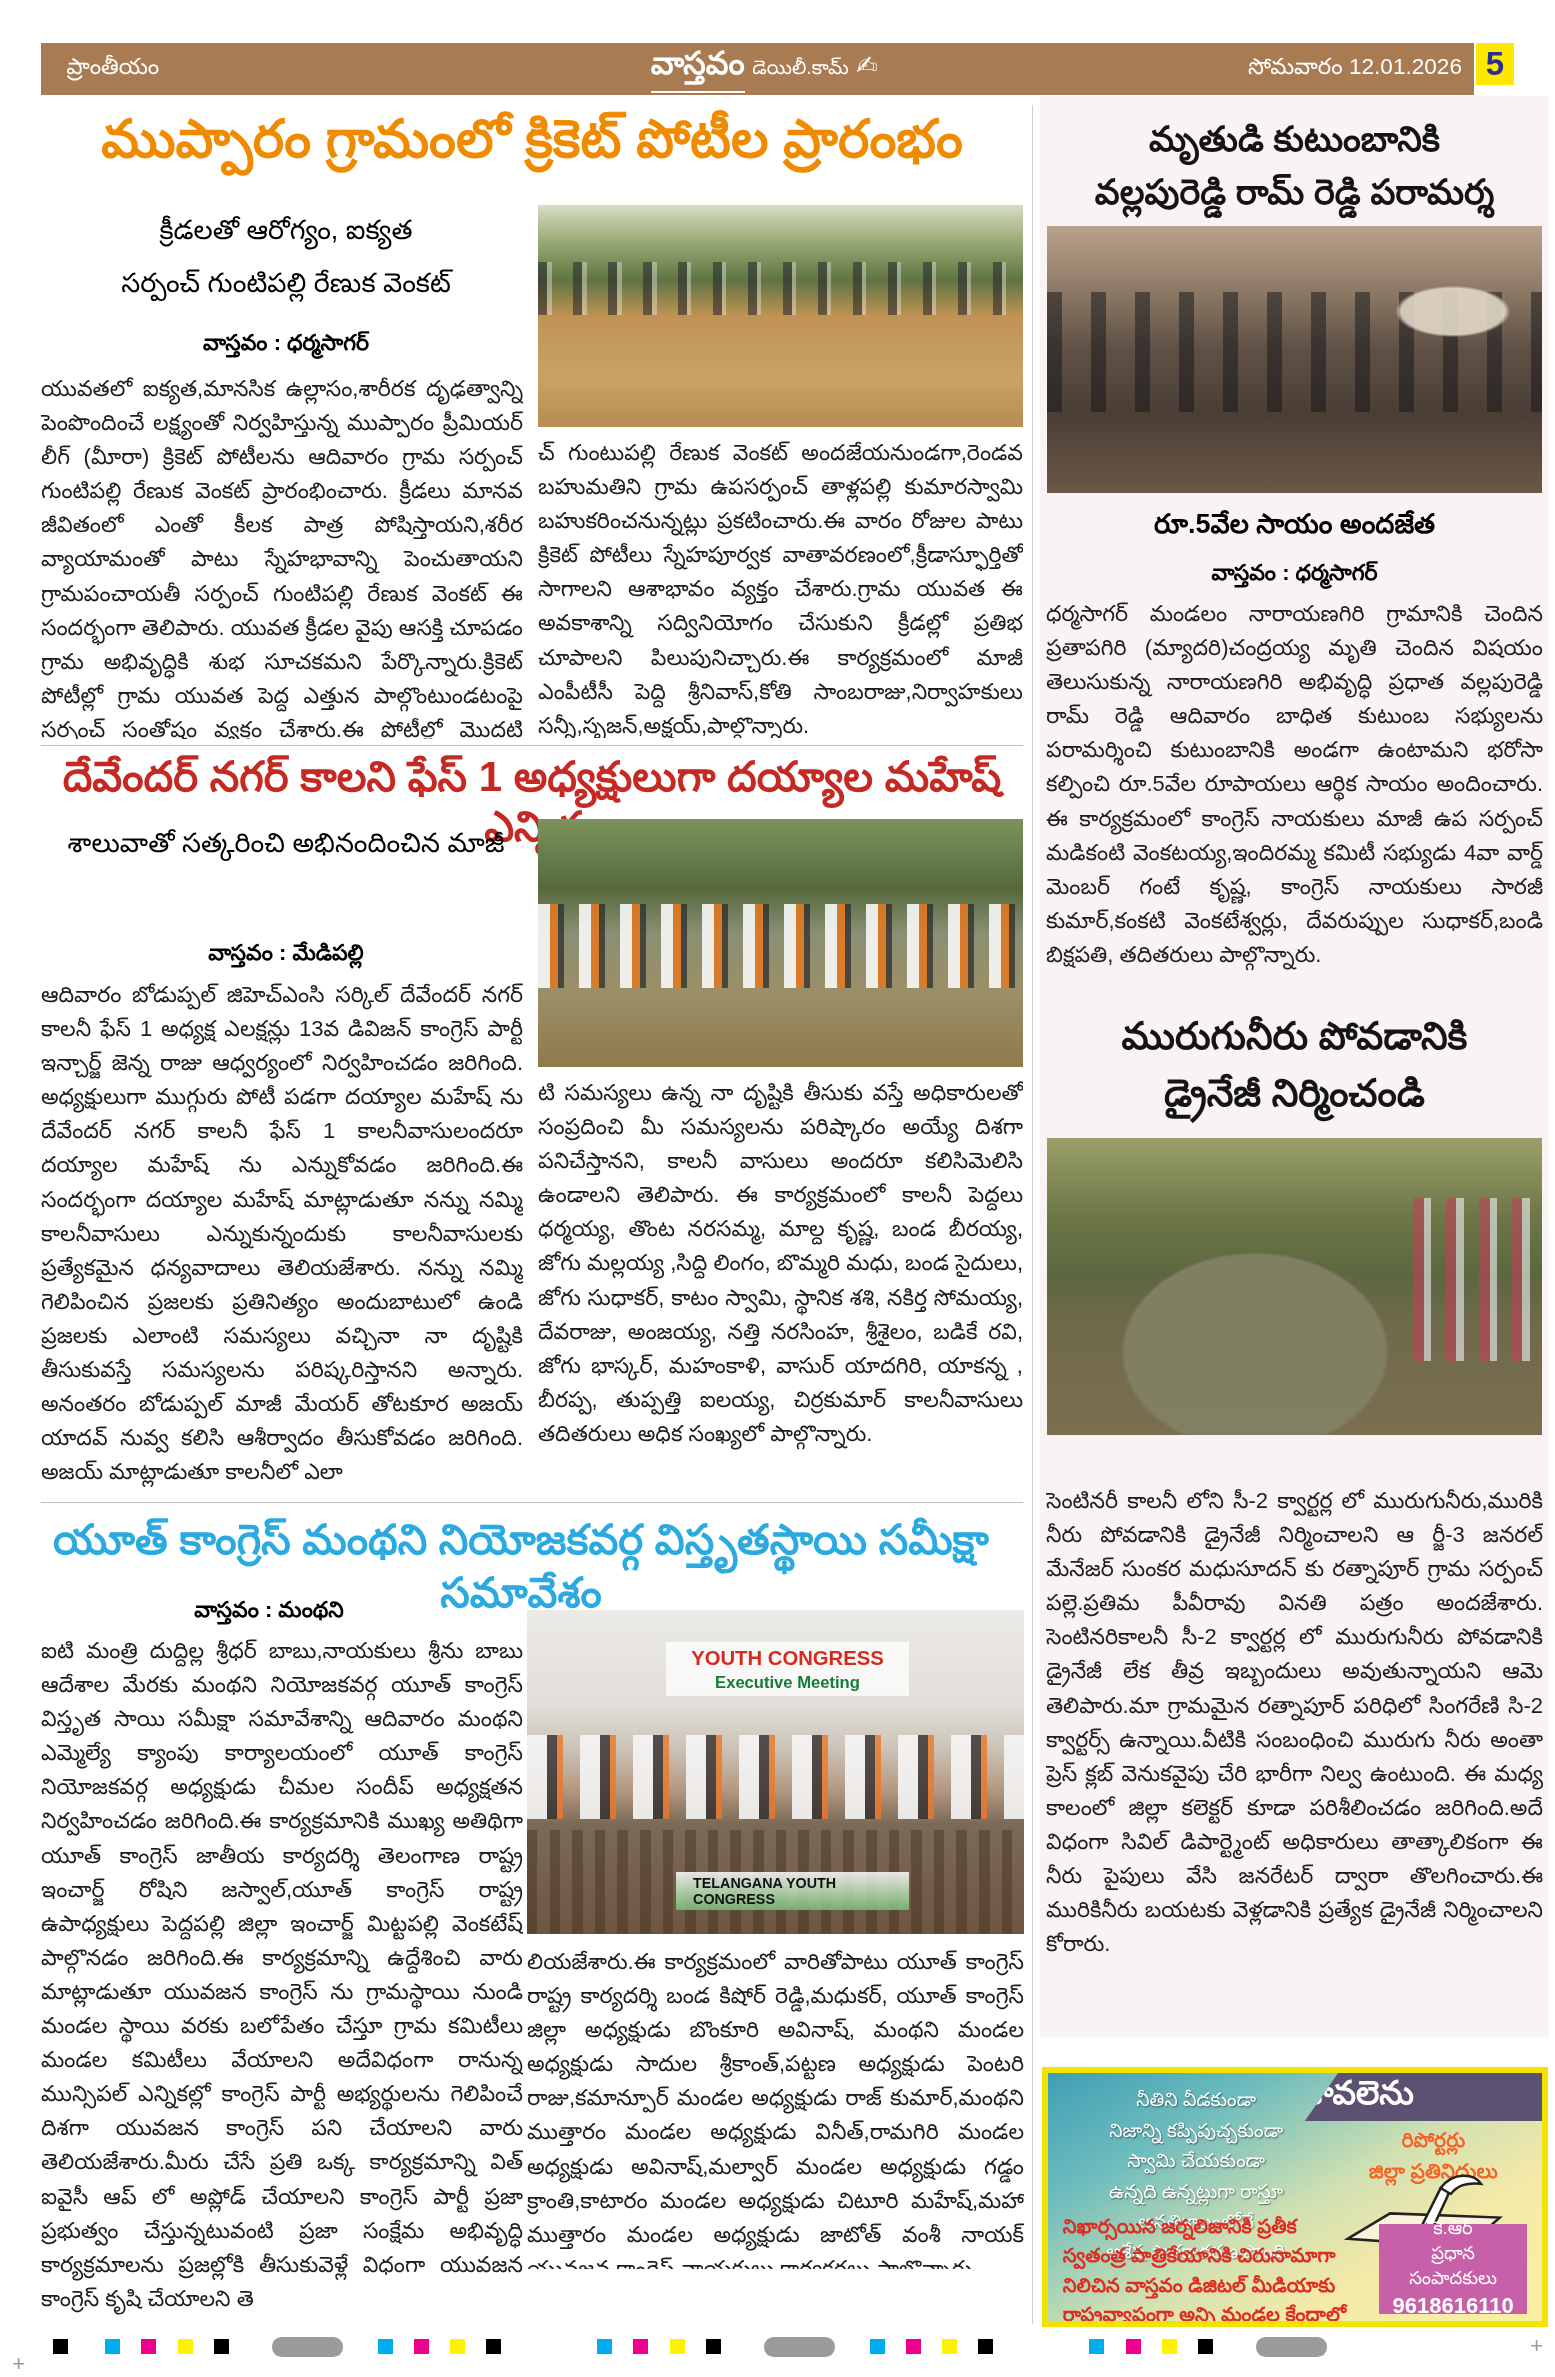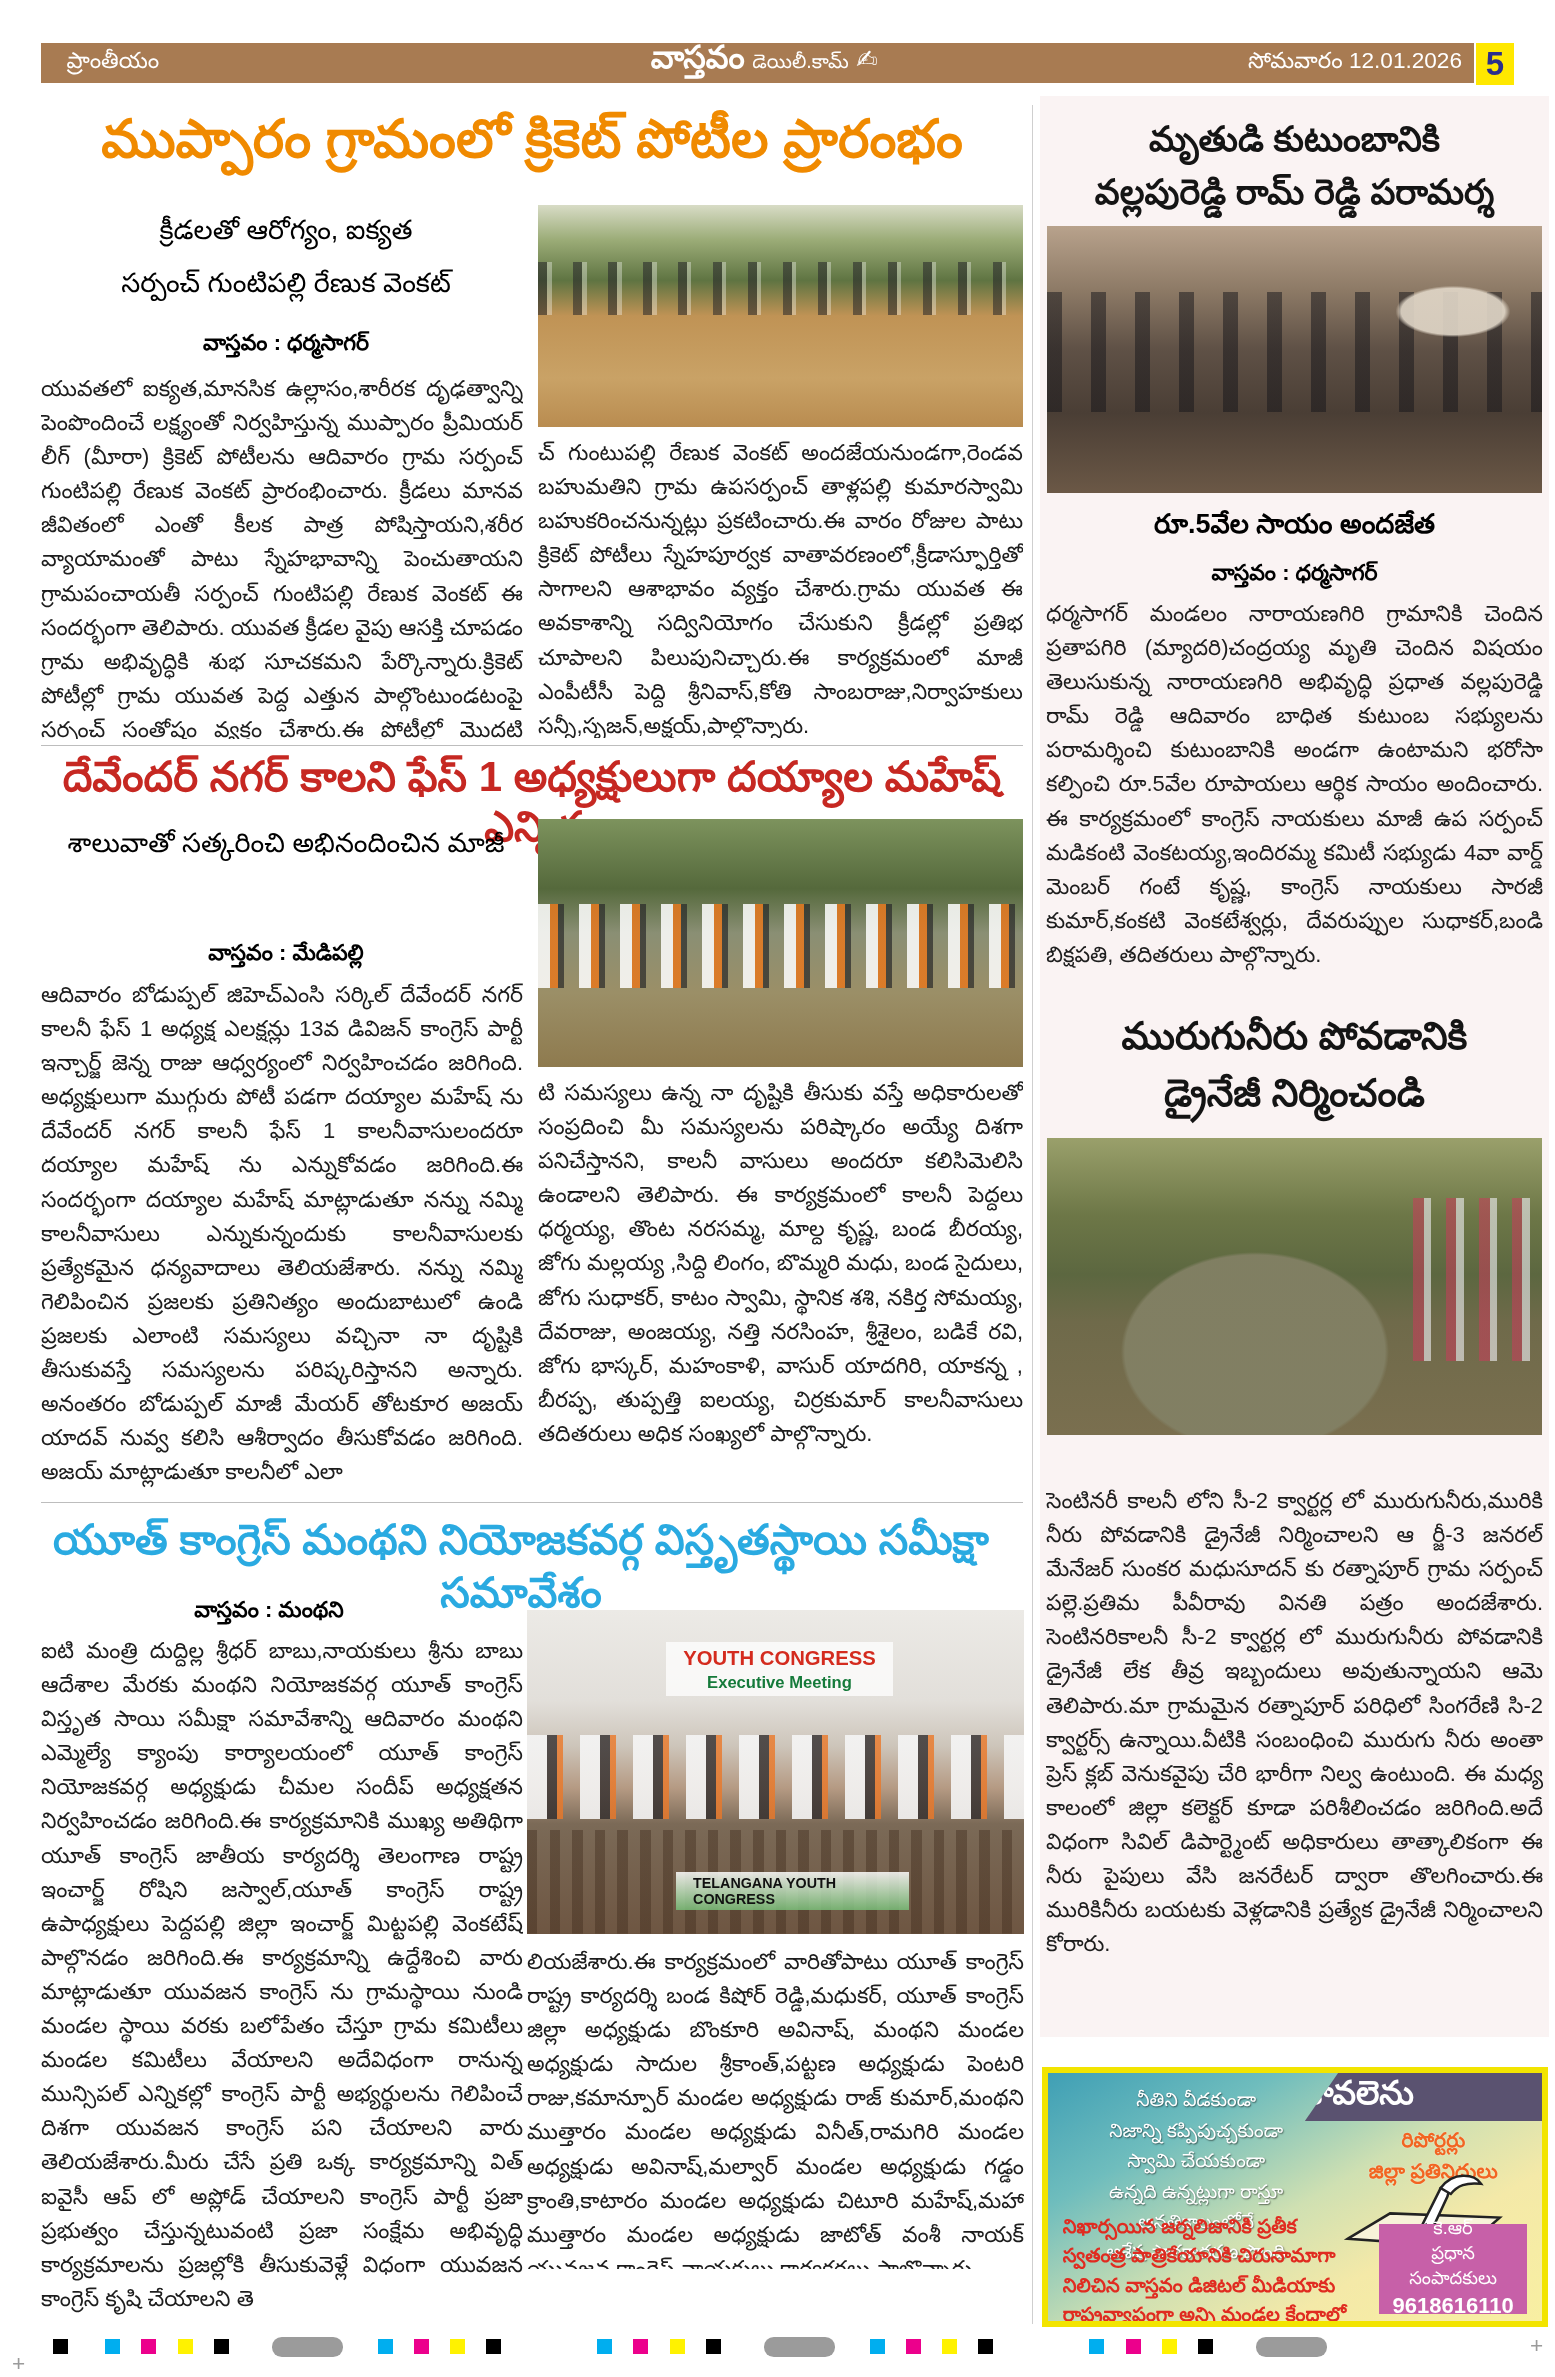--- a/index.html
+++ b/index.html
@@ -1,20 +1,20 @@
 <!DOCTYPE html>
 <html style="--accent_orange: #f08a00; --accent_red: #c62822; --accent_cyan: #2aaae1; --header_brown: #a87b52; --page_badge_bg: #ffe800; --page_badge_text: #2b2e8c;font-size:12px"><head>
 <meta charset="utf-8">
 <style>
   html,body{margin:0;padding:0;background:#e8e8e8;}
   .page{position:relative;width:1555px;height:2377px;background:#ffffff;
         font-family:"Liberation Sans","DejaVu Sans",sans-serif;overflow:hidden;}
   .abs{position:absolute;}
   
-  .header-bar{position:absolute;left:41px;top:43px;width:1433px;height:40px;
+  .header-bar{position:absolute;left:41px;top:43px;width:1433px;height:52px;
               background:var(--header_brown);display:flex;align-items:center;color:#fff;}
   .header-section{font-size:22.6px;padding-left:25.6px;width:316px;}
   .header-center{flex:1;text-align:center;display:flex;align-items:baseline;justify-content:center;gap:7.5px;}
   .masthead{color:#ffffff;font-size:32px;font-weight:bold;border-bottom:2.3px solid #fff;padding-bottom:1.5px;}
   .masthead-suffix{color:#fff;font-size:19.6px;}
   .quill{font-size:25.6px;color:#fff;}
   .header-date{font-size:22.6px;width:316px;text-align:right;padding-right:12px;}
   .page-badge{position:absolute;left:1476px;top:43px;width:38px;height:42px;
               background:var(--page_badge_bg);color:var(--page_badge_text);
               font-size:33px;font-weight:bold;display:flex;align-items:center;justify-content:center;}
@@ -49,21 +49,21 @@
       repeating-linear-gradient(90deg, rgba(200,60,90,.55) 0 10.5px, rgba(240,240,245,.6) 10.5px 18px, rgba(0,0,0,0) 18px 33px),
       radial-gradient(ellipse at 42% 72%, rgba(130,128,100,.95) 0 32%, rgba(0,0,0,0) 33%),
       linear-gradient(180deg,#9aa06b 0%,#6d7747 26%,#5c6740 46%,#6f6a4a 62%,#7a6f4f 100%);
       background-size:26% 55%,100% 100%,100% 100%;background-position:100% 45%,0 0,0 0;background-repeat:no-repeat;}
   .photo-youth{background-image:
       repeating-linear-gradient(90deg, rgba(60,40,25,.4) 0 10.5px, rgba(0,0,0,0) 10.5px 22.6px),
       repeating-linear-gradient(90deg, rgba(245,245,245,.9) 0 19.6px, rgba(50,45,45,.8) 19.6px 30px, rgba(235,120,40,.8) 30px 36px, rgba(0,0,0,0) 36px 53px),
       linear-gradient(180deg,#eceae6 0%,#e2dfda 28%,#cdc5ba 42%,#b59a83 55%,#7b6a57 66%,#6e5642 100%);
       background-size:100% 32%,100% 26%,100% 100%;background-position:0 100%,0 52%,0 0;background-repeat:no-repeat;}
   .photo-note1{position:absolute;left:28%;top:10%;width:44%;text-align:center;color:#d42b1e;
-               font-weight:bold;font-size:20.3px;background:rgba(255,255,255,.75);line-height:1.3;padding:3px 4px;}
+               font-weight:bold;font-size:20.3px;background:rgba(255,255,255,.75);line-height:1.3;padding:3px 12px;}
   .photo-note1 .line2{color:#157a3a;font-size:16.6px;}
   .photo-flag{position:absolute;left:30%;top:76%;width:40%;text-align:left;color:#111;
               font-weight:bold;font-size:14.3px;background:linear-gradient(180deg,rgba(255,255,255,.85),rgba(120,190,120,.85));padding:3px 17px;margin-top:16px;}
   
   .ad-box{position:absolute;left:1042px;top:2067px;width:494px;height:248px;border:6px solid #f2e400;
           background:linear-gradient(150deg,#3f9fb5 0%,#6fbdbd 25%,#cfe0b2 52%,#f4e9a8 72%,#f8efa2 100%);overflow:hidden;}
   .ad-banner{position:absolute;right:0;top:0;width:48%;height:48px;background:#5a5270;
              clip-path:polygon(14% 0,100% 0,100% 100%,0 100%);display:flex;align-items:center;}
   .ad-banner span{color:#fff;font-weight:bold;font-size:33px;}
   .ad-slogan{position:absolute;left:3%;top:5%;width:54%;color:#fff;font-size:19px;line-height:1.6;

